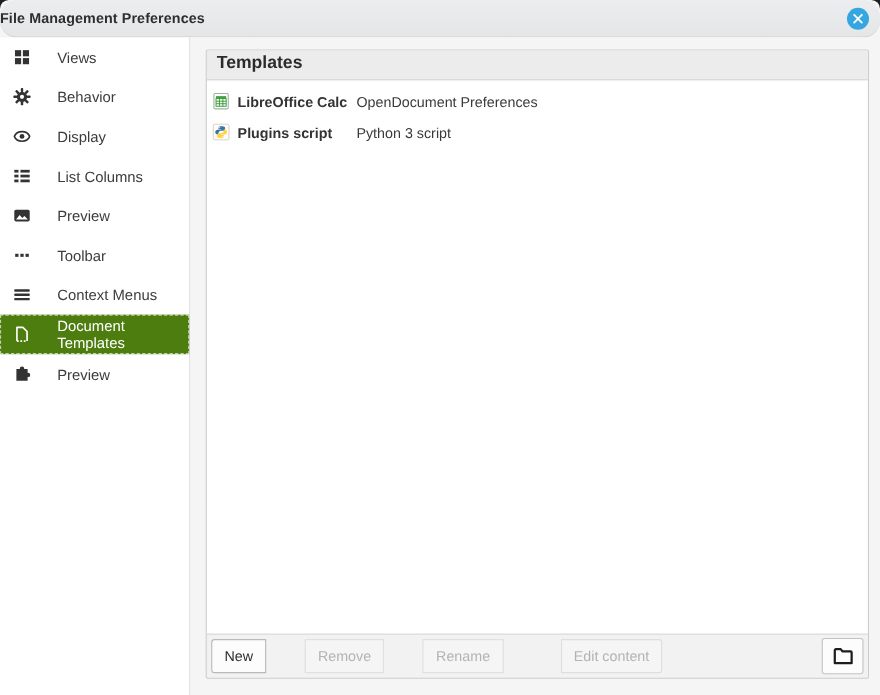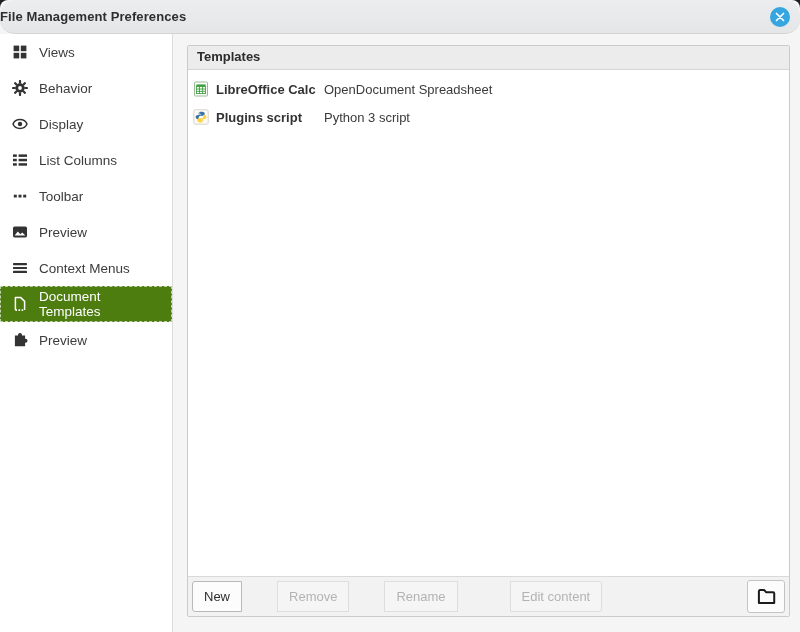--- a/index.html
+++ b/index.html
@@ -24,38 +24,38 @@
     position:absolute;right:10px;top:7px;width:20px;height:20px;border-radius:50%;
     background:#35a6e0;display:flex;align-items:center;justify-content:center;
     cursor:default;border:none;padding:0;
   }
   
   .content{flex:1;display:flex;min-height:0;}
   .sidebar{
     width:172px;flex:none;background:#ffffff;border-right:1px solid #dcdcdc;
   }
   .side-item{
-    height:36px;display:flex;align-items:center;gap:11px;
+    height:36px;display:flex;align-items:center;gap:24px;
     padding:0 8px 0 12px;font-size:13.5px;color:#3c3c3c;cursor:default;
   }
   .side-item .sicon{width:16px;height:16px;flex:none;display:flex;align-items:center;justify-content:center;}
   .side-item svg{display:block;}
   .side-item.selected{
     background:#4d7c0f;color:#ffffff;
     outline:1px dashed rgba(255,255,255,.65);outline-offset:-1px;
   }
   
   .main{flex:1;min-width:0;padding:11px 10px 15px 14px;background:#f5f5f6;}
   .panel{
     height:100%;background:#ffffff;border:1px solid #cbcbcb;border-radius:2px;
     display:flex;flex-direction:column;box-sizing:border-box;overflow:hidden;
   }
   .panel-header{
     flex:none;background:#ececec;border-bottom:1px solid #d5d5d5;
-    padding:3px 9px 5px 9px;font-size:13px;font-weight:700;color:#2b2b2b;
+    padding:3px 9px 5px 9px;font-size:16px;font-weight:700;color:#2b2b2b;
   }
   .tpl-list{flex:1;min-height:0;padding-top:5px;overflow:hidden;}
   .tpl-row{
     display:flex;align-items:center;height:28px;padding:0 6px 0 4px;
     font-size:13px;color:#333333;cursor:default;
   }
   .tpl-row .ricon{width:16px;height:16px;flex:none;margin:0 7px 0 1px;}
   .tpl-row .rname{font-weight:700;width:108px;flex:none;white-space:nowrap;}
   .tpl-row .rdesc{color:#3a3a3a;white-space:nowrap;}
   
@@ -151,37 +151,37 @@
               <rect x="6.6" y="6.8" width="8.4" height="2.5"></rect>
             <rect x="1" y="11.2" width="3.8" height="2.5"></rect>
               <rect x="6.6" y="11.2" width="8.4" height="2.5"></rect>
           </svg>
         </span>
         <span>List Columns</span>
       </div>
 
       <div class="side-item">
         <span class="sicon">
+          <svg width="16" height="16" viewBox="0 0 16 16">
+            <rect x="1" y="2.6" width="14" height="10.8" rx="1.6" fill="#333"></rect>
+            <path d="M2.6 11.6l3.2-4.2 2.5 2.8 1.9-1.8 3.2 3.2z" fill="#fff"></path>
+          </svg>
+        </span>
+        <span>Preview</span>
+      </div>
+
+      <div class="side-item">
+        <span class="sicon">
           <svg width="16" height="16" viewBox="0 0 16 16" fill="#333">
             <rect x="1.8" y="6.7" width="3" height="2.8"></rect>
               <rect x="6.5" y="6.7" width="3" height="2.8"></rect>
               <rect x="11.2" y="6.7" width="3" height="2.8"></rect>
           </svg>
         </span>
         <span>Toolbar</span>
-      </div>
-
-      <div class="side-item">
-        <span class="sicon">
-          <svg width="16" height="16" viewBox="0 0 16 16">
-            <rect x="1" y="2.6" width="14" height="10.8" rx="1.6" fill="#333"></rect>
-            <path d="M2.6 11.6l3.2-4.2 2.5 2.8 1.9-1.8 3.2 3.2z" fill="#fff"></path>
-          </svg>
-        </span>
-        <span>Preview</span>
       </div>
 
       <div class="side-item">
         <span class="sicon">
           <svg width="16" height="16" viewBox="0 0 16 16" fill="#333">
             <rect x="1" y="3" width="14" height="2.2" rx=".6"></rect>
               <rect x="1" y="6.9" width="14" height="2.2" rx=".6"></rect>
               <rect x="1" y="10.8" width="14" height="2.2" rx=".6"></rect>
           </svg>
         </span>
@@ -221,21 +221,21 @@
               <svg width="16" height="16" viewBox="0 0 16 16">
                 <rect x="1.5" y="1" width="13" height="14" rx="1" fill="#ffffff" stroke="#9bb89b" stroke-width="1"></rect>
                 <rect x="3.4" y="3.4" width="9.2" height="2.2" fill="#3f9e3f"></rect>
                 <g fill="none" stroke="#3f9e3f" stroke-width="0.9">
                   <rect x="3.4" y="5.6" width="9.2" height="7"></rect>
                   <path d="M3.4 8h9.2M3.4 10.3h9.2M6.5 5.6v7M9.6 5.6v7"></path>
                 </g>
               </svg>
             </span>
             <span class="rname">LibreOffice Calc</span>
-            <span class="rdesc">OpenDocument Spreadsheet</span>
+            <span class="rdesc">OpenDocument Preferences</span>
           </div>
 
           <div class="tpl-row">
             <span class="ricon">
               <svg width="16" height="16" viewBox="0 0 16 16">
                 <rect x="0.8" y="0.8" width="14.4" height="14.4" rx="1.6" fill="#fdfcf9" stroke="#d4ccc0" stroke-width="0.9"></rect>
                 <g transform="translate(1.9 1.9) scale(0.765)">
                   <path fill="#3873a8" d="M7.9 1c-1.9 0-3 .8-3 2.1v1.5h3.1v.6H3.9C2.3 5.2 1 6.4 1 8.1s1 2.9 2.6 2.9h1.3V9.1c0-1.5 1.3-2.7 2.8-2.7h2.9c1.2 0 2.2-1 2.2-2.2V3.1C12.8 2 11.3 1 9.7 1z"></path>
                   <path fill="#ffd33f" d="M8.1 15c1.9 0 3-.8 3-2.1v-1.5H8v-.6h4.1c1.6 0 2.9-1.2 2.9-2.9s-1-2.9-2.6-2.9h-1.3v1.9c0 1.5-1.3 2.7-2.8 2.7H5.4c-1.2 0-2.2 1-2.2 2.2v1.1C3.2 14 4.7 15 6.3 15z"></path>
                   <circle cx="6.3" cy="2.7" r=".7" fill="#fff"></circle>

